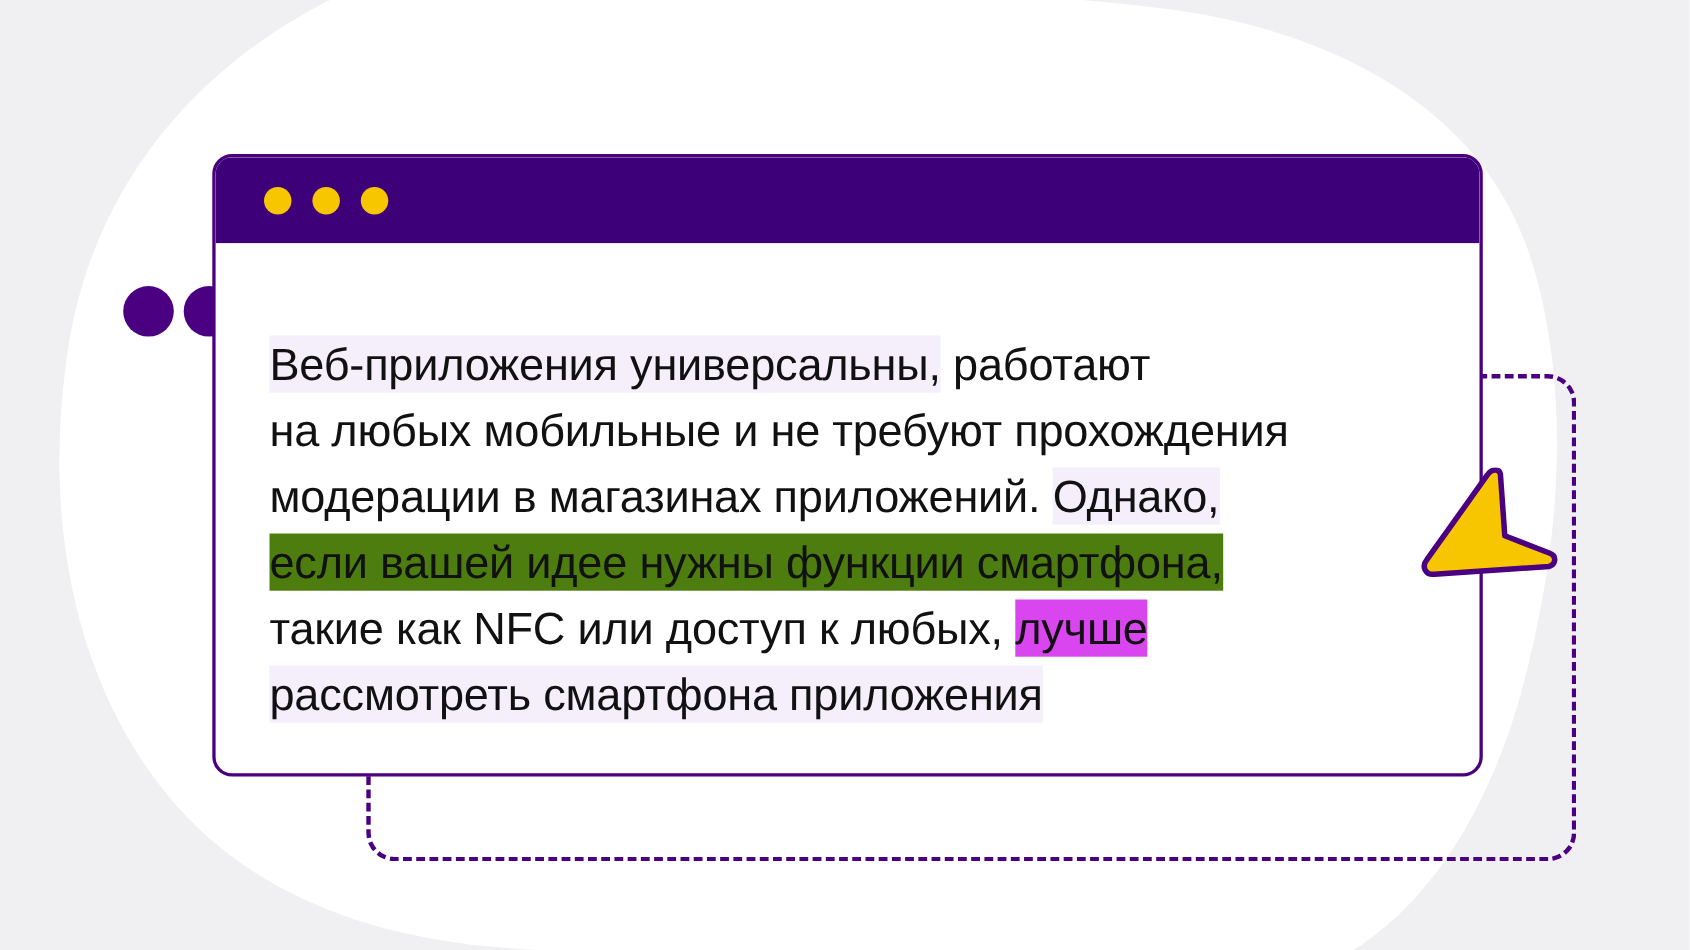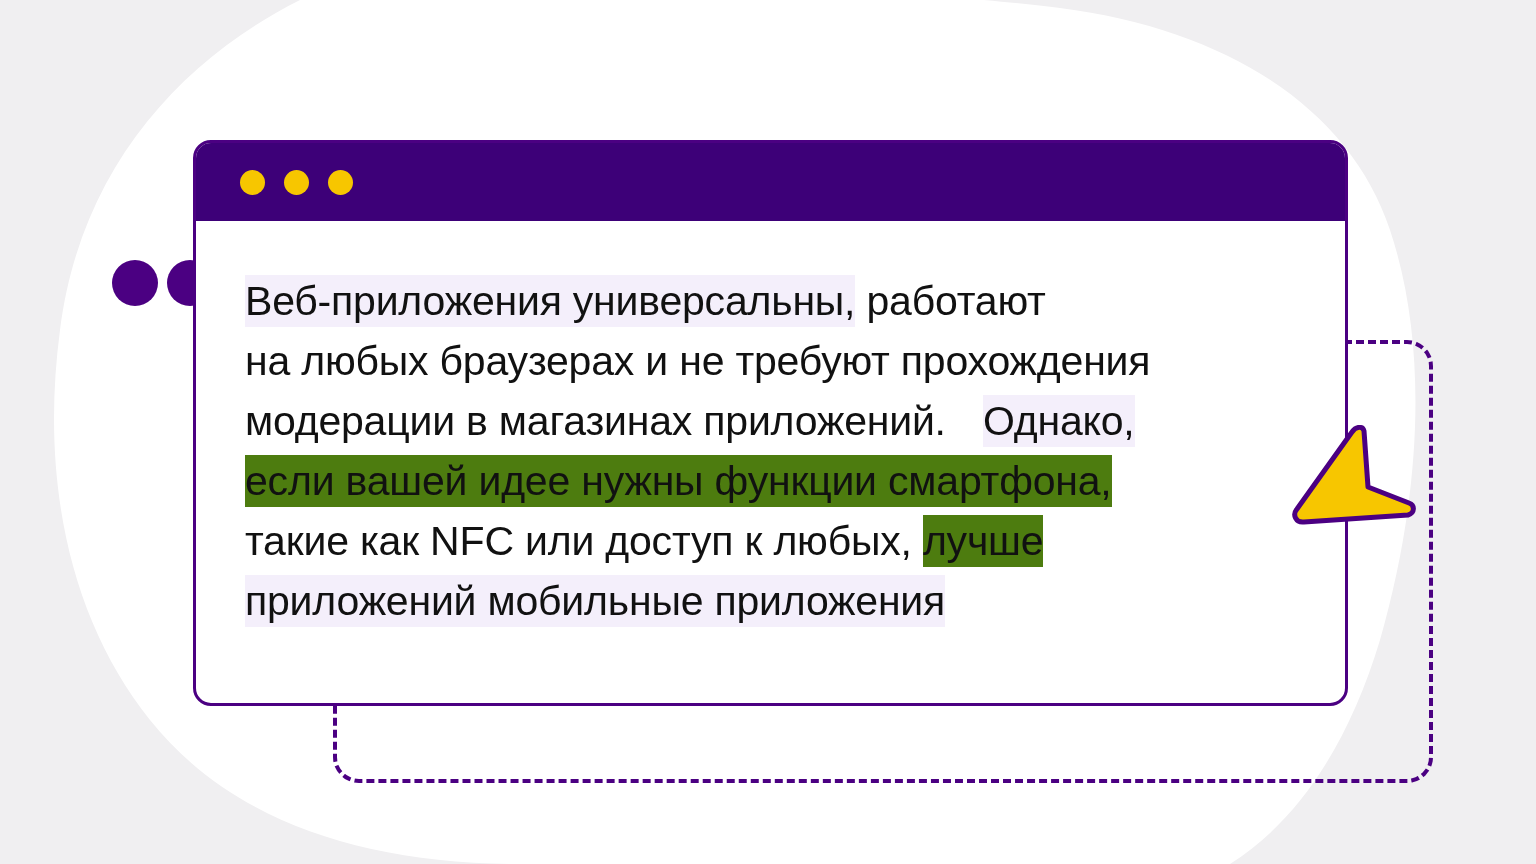--- a/index.html
+++ b/index.html
@@ -76,21 +76,21 @@
 
   .window-dot {
     width: 25px;
     height: 25px;
     border-radius: 50%;
     background: #f7c600;
     margin-right: 19px;
   }
 
   #window-body {
-    padding: 50px 40px 0 49px;
+    padding: 80px 40px 0 49px;
     box-sizing: border-box;
   }
 
   #body-text {
     font-size: 41px;
     line-height: 60px;
     color: #111111;
     letter-spacing: -0.2px;
     font-weight: 400;
   }
@@ -142,25 +142,25 @@
 
     <div id="title-bar" style="background: rgb(61, 0, 120);">
       <span class="window-dot" style="background: rgb(247, 198, 0);"></span>
       <span class="window-dot" style="background: rgb(247, 198, 0);"></span>
       <span class="window-dot" style="background: rgb(247, 198, 0);"></span>
     </div>
 
     <div id="window-body">
       <div id="body-text" style="color: rgb(17, 17, 17);">
           <span class="line"><span class="hl" style="background: rgb(244, 239, 251);">Веб-приложения универсальны,</span><span> работают</span></span>
-          <span class="line"><span>на любых браузерах и не требуют прохождения</span></span>
-          <span class="line"><span>модерации в магазинах приложений. </span><span class="hl" style="background: rgb(244, 239, 251); margin-left: 26px;">Однако,</span></span>
+          <span class="line"><span>на любых мобильные и не требуют прохождения</span></span>
+          <span class="line"><span>модерации в магазинах приложений. </span><span class="hl" style="background: rgb(244, 239, 251);">Однако,</span></span>
           <span class="line"><span class="hl" style="background: #4d7c0f;">если вашей идее нужны функции смартфона,</span></span>
-          <span class="line"><span>такие как NFC или доступ к любых, </span><span class="hl" style="background: #4d7c0f;">лучше</span></span>
-          <span class="line"><span class="hl" style="background: rgb(244, 239, 251);">приложений мобильные приложения</span></span>
+          <span class="line"><span>такие как NFC или доступ к любых, </span><span class="hl" style="background: #d946ef;">лучше</span></span>
+          <span class="line"><span class="hl" style="background: rgb(244, 239, 251);">рассмотреть смартфона приложения</span></span>
         </div>
     </div>
 
   </div>
 
   <svg id="cursor-arrow" viewBox="0 0 130 105" aria-hidden="true">
     <path d="M 76 6
              L 80 62
              L 121 78
              C 127 80, 127 88, 120 90

